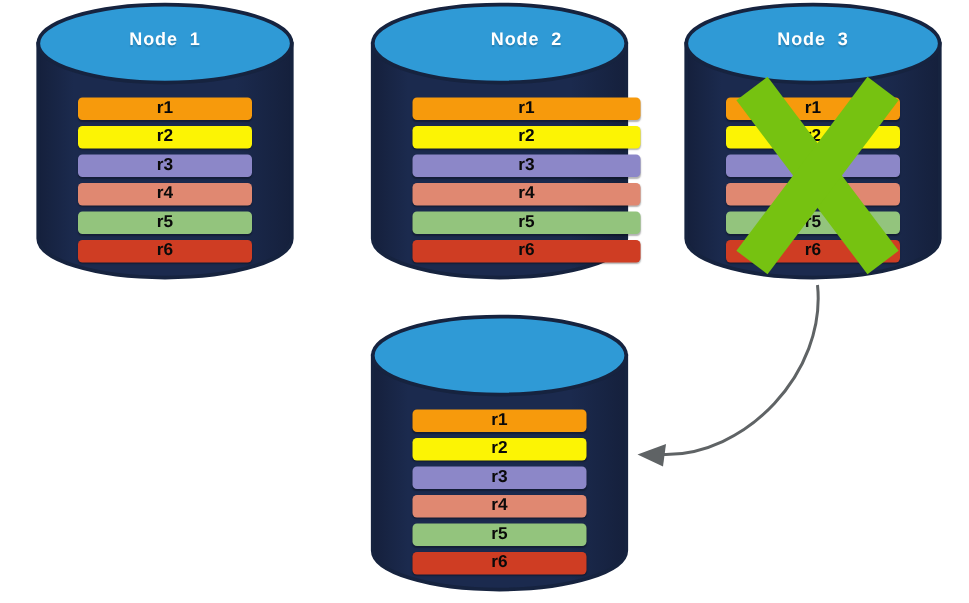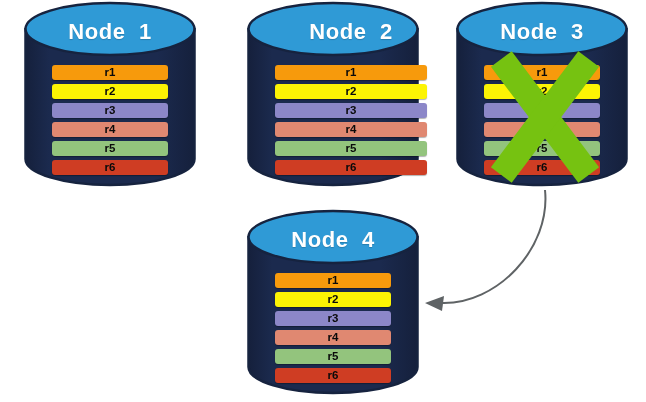--- a/index.html
+++ b/index.html
@@ -26,21 +26,21 @@
     top: 0;
     overflow: visible;
   }
   .node-title {
     position: absolute;
     left: 0;
     width: 100%;
     text-align: center;
     color: #ffffff;
     font-weight: bold;
-    font-size: 22px;
+    font-size: 12px;
     letter-spacing: 0.6px;
     text-shadow: 0 1px 1px rgba(0,0,0,0.18);
     white-space: pre;
     pointer-events: none;
   }
   .rows {
     position: absolute;
     left: 0;
     width: 100%;
     display: flex;
@@ -202,21 +202,20 @@
           <linearGradient id="bodyGrad-node4" x1="0" y1="0" x2="1" y2="0">
             <stop offset="0" stop-color="#15203c"></stop>
             <stop offset="0.14" stop-color="#1b2a4e"></stop>
             <stop offset="0.78" stop-color="#1b2a4e"></stop>
             <stop offset="1" stop-color="#15203c"></stop>
           </linearGradient>
         </defs>
         <path d="M1.5,26 L1.5,156 A84.5,26 0 0 0 170.5,156 L170.5,26 Z" fill="url(#bodyGrad-node4)" stroke="#16233f" stroke-width="2.5"></path>
         <ellipse cx="86" cy="26" rx="84.5" ry="26" fill="#2f9ad6" stroke="#16233f" stroke-width="2.5"></ellipse>
       </svg>
-      <div class="node-title" style="top: 16px;">Node  4</div>
       <div class="rows" style="top: 62px; padding-left: 28px; padding-right: 28px; box-sizing: border-box;">
         <div class="row" style="background: rgb(247, 154, 12);">
           <span class="row-label">r1</span>
         </div>
         <div class="row" style="background: rgb(252, 244, 4);">
           <span class="row-label">r2</span>
         </div>
         <div class="row" style="background: rgb(140, 135, 200);">
           <span class="row-label">r3</span>
         </div>

